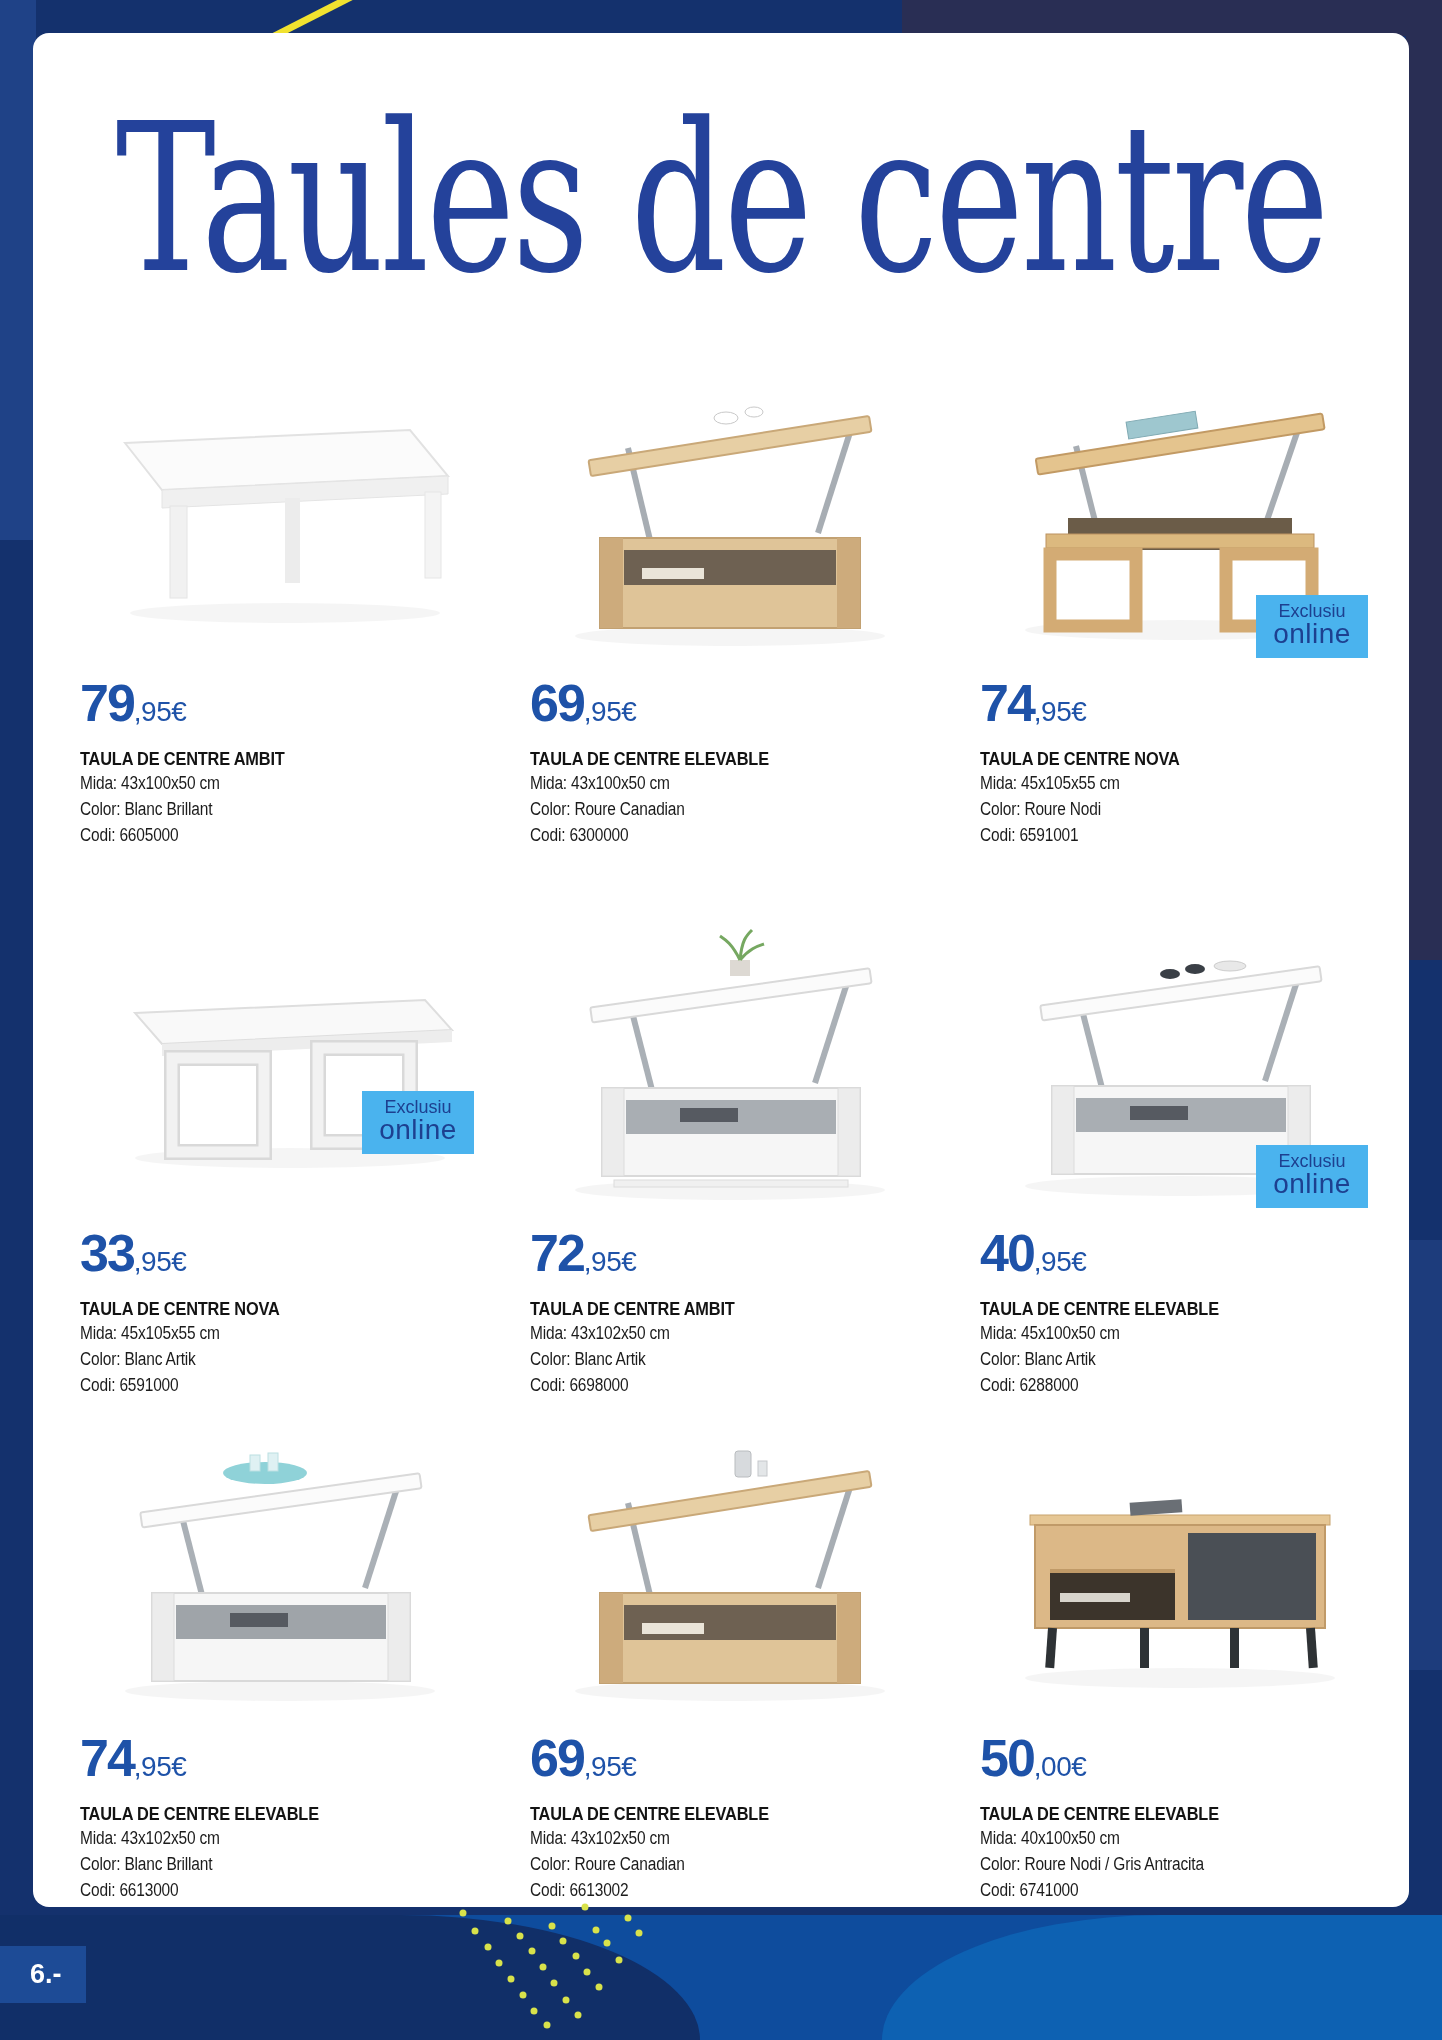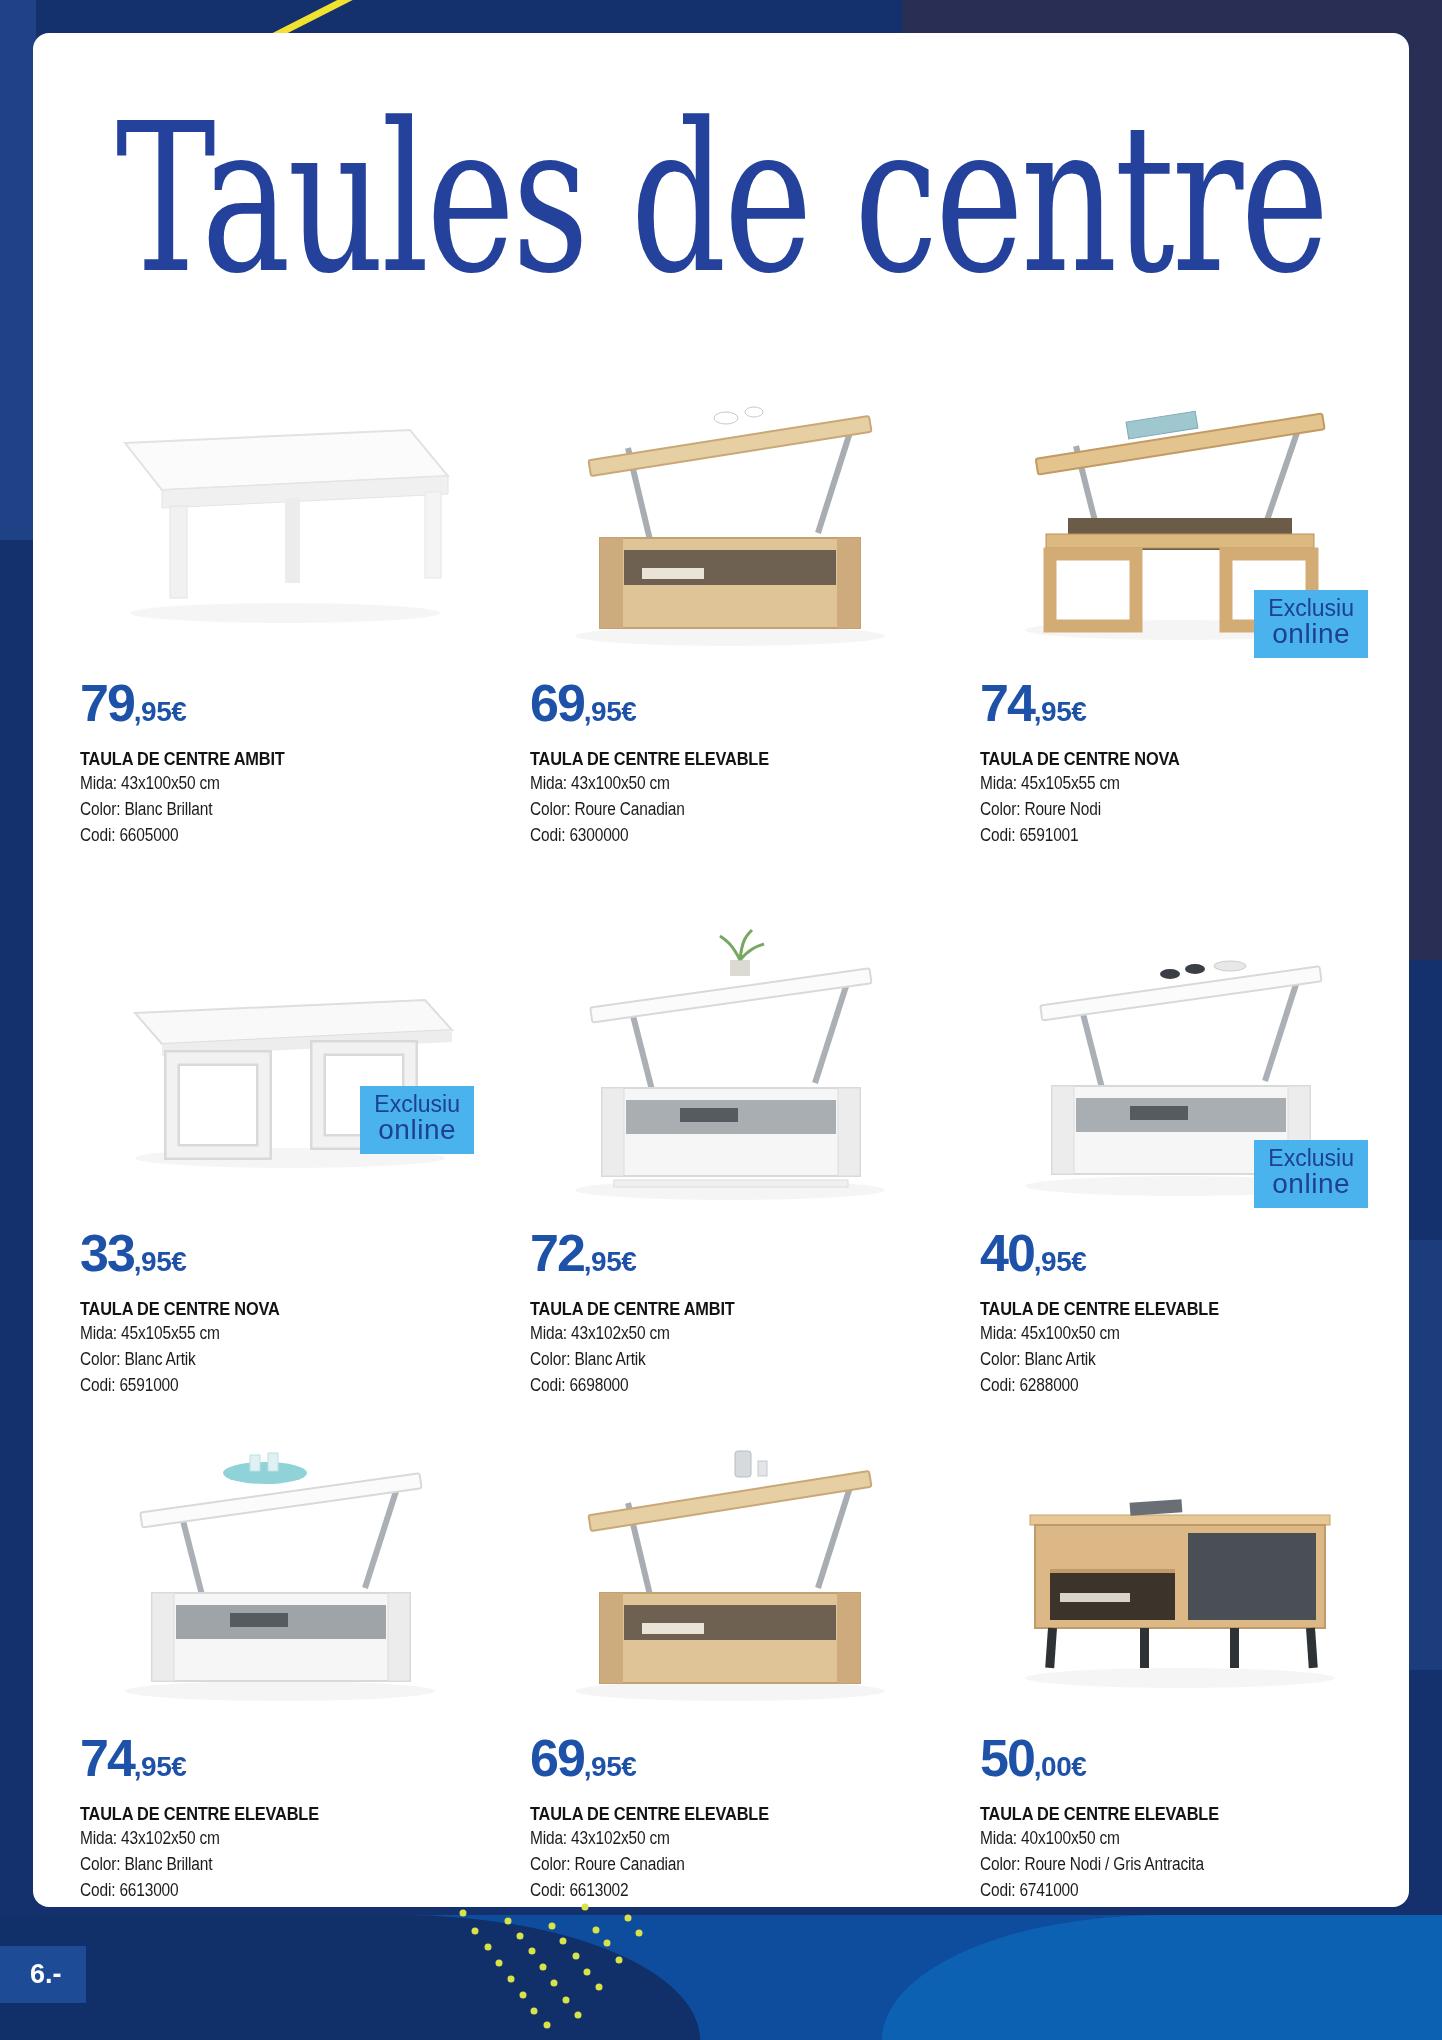--- a/index.html
+++ b/index.html
@@ -43,25 +43,25 @@
   .row-2{margin-top:70px;}
   .row-3{margin-top:25px;}
   .card{position:relative;}
   .photo{position:relative;width:400px;height:300px;}
   .photo svg{display:block;width:400px;height:300px;}
   .xbadge{
     position:absolute;right:12px;bottom:10px;background:#4ab3ee;color:#1d4090;
     padding:7px 14px 9px 14px;text-align:center;line-height:1.02;min-width:112px;box-sizing:border-box;
   }
   .row-2 .card:first-child .xbadge{bottom:64px;right:6px;}
-  .xb1{font-size:23px;}
+  .xb1{font-size:18px;}
   .xb2{font-size:28px;letter-spacing:.5px;}
   .price{margin-top:9px;color:#1e52a8;line-height:52px;white-space:nowrap;}
   .pi{font-size:52px;font-weight:bold;letter-spacing:-2px;text-align:right;}
-  .pd{font-size:28px;font-weight:bold;letter-spacing:-.5px;}
+  .pd{font-size:28px;font-weight:normal;letter-spacing:-.5px;}
   .pname{
     margin-top:6px;font-size:19px;font-weight:bold;color:#131313;letter-spacing:-.2px;
     transform:scaleX(.86);transform-origin:left center;white-space:nowrap;
   }
   .pline{
     font-size:18px;color:#1c1c1c;line-height:26px;letter-spacing:-.2px;
     transform:scaleX(.86);transform-origin:left center;white-space:nowrap;
   }
 </style>
 </head>

